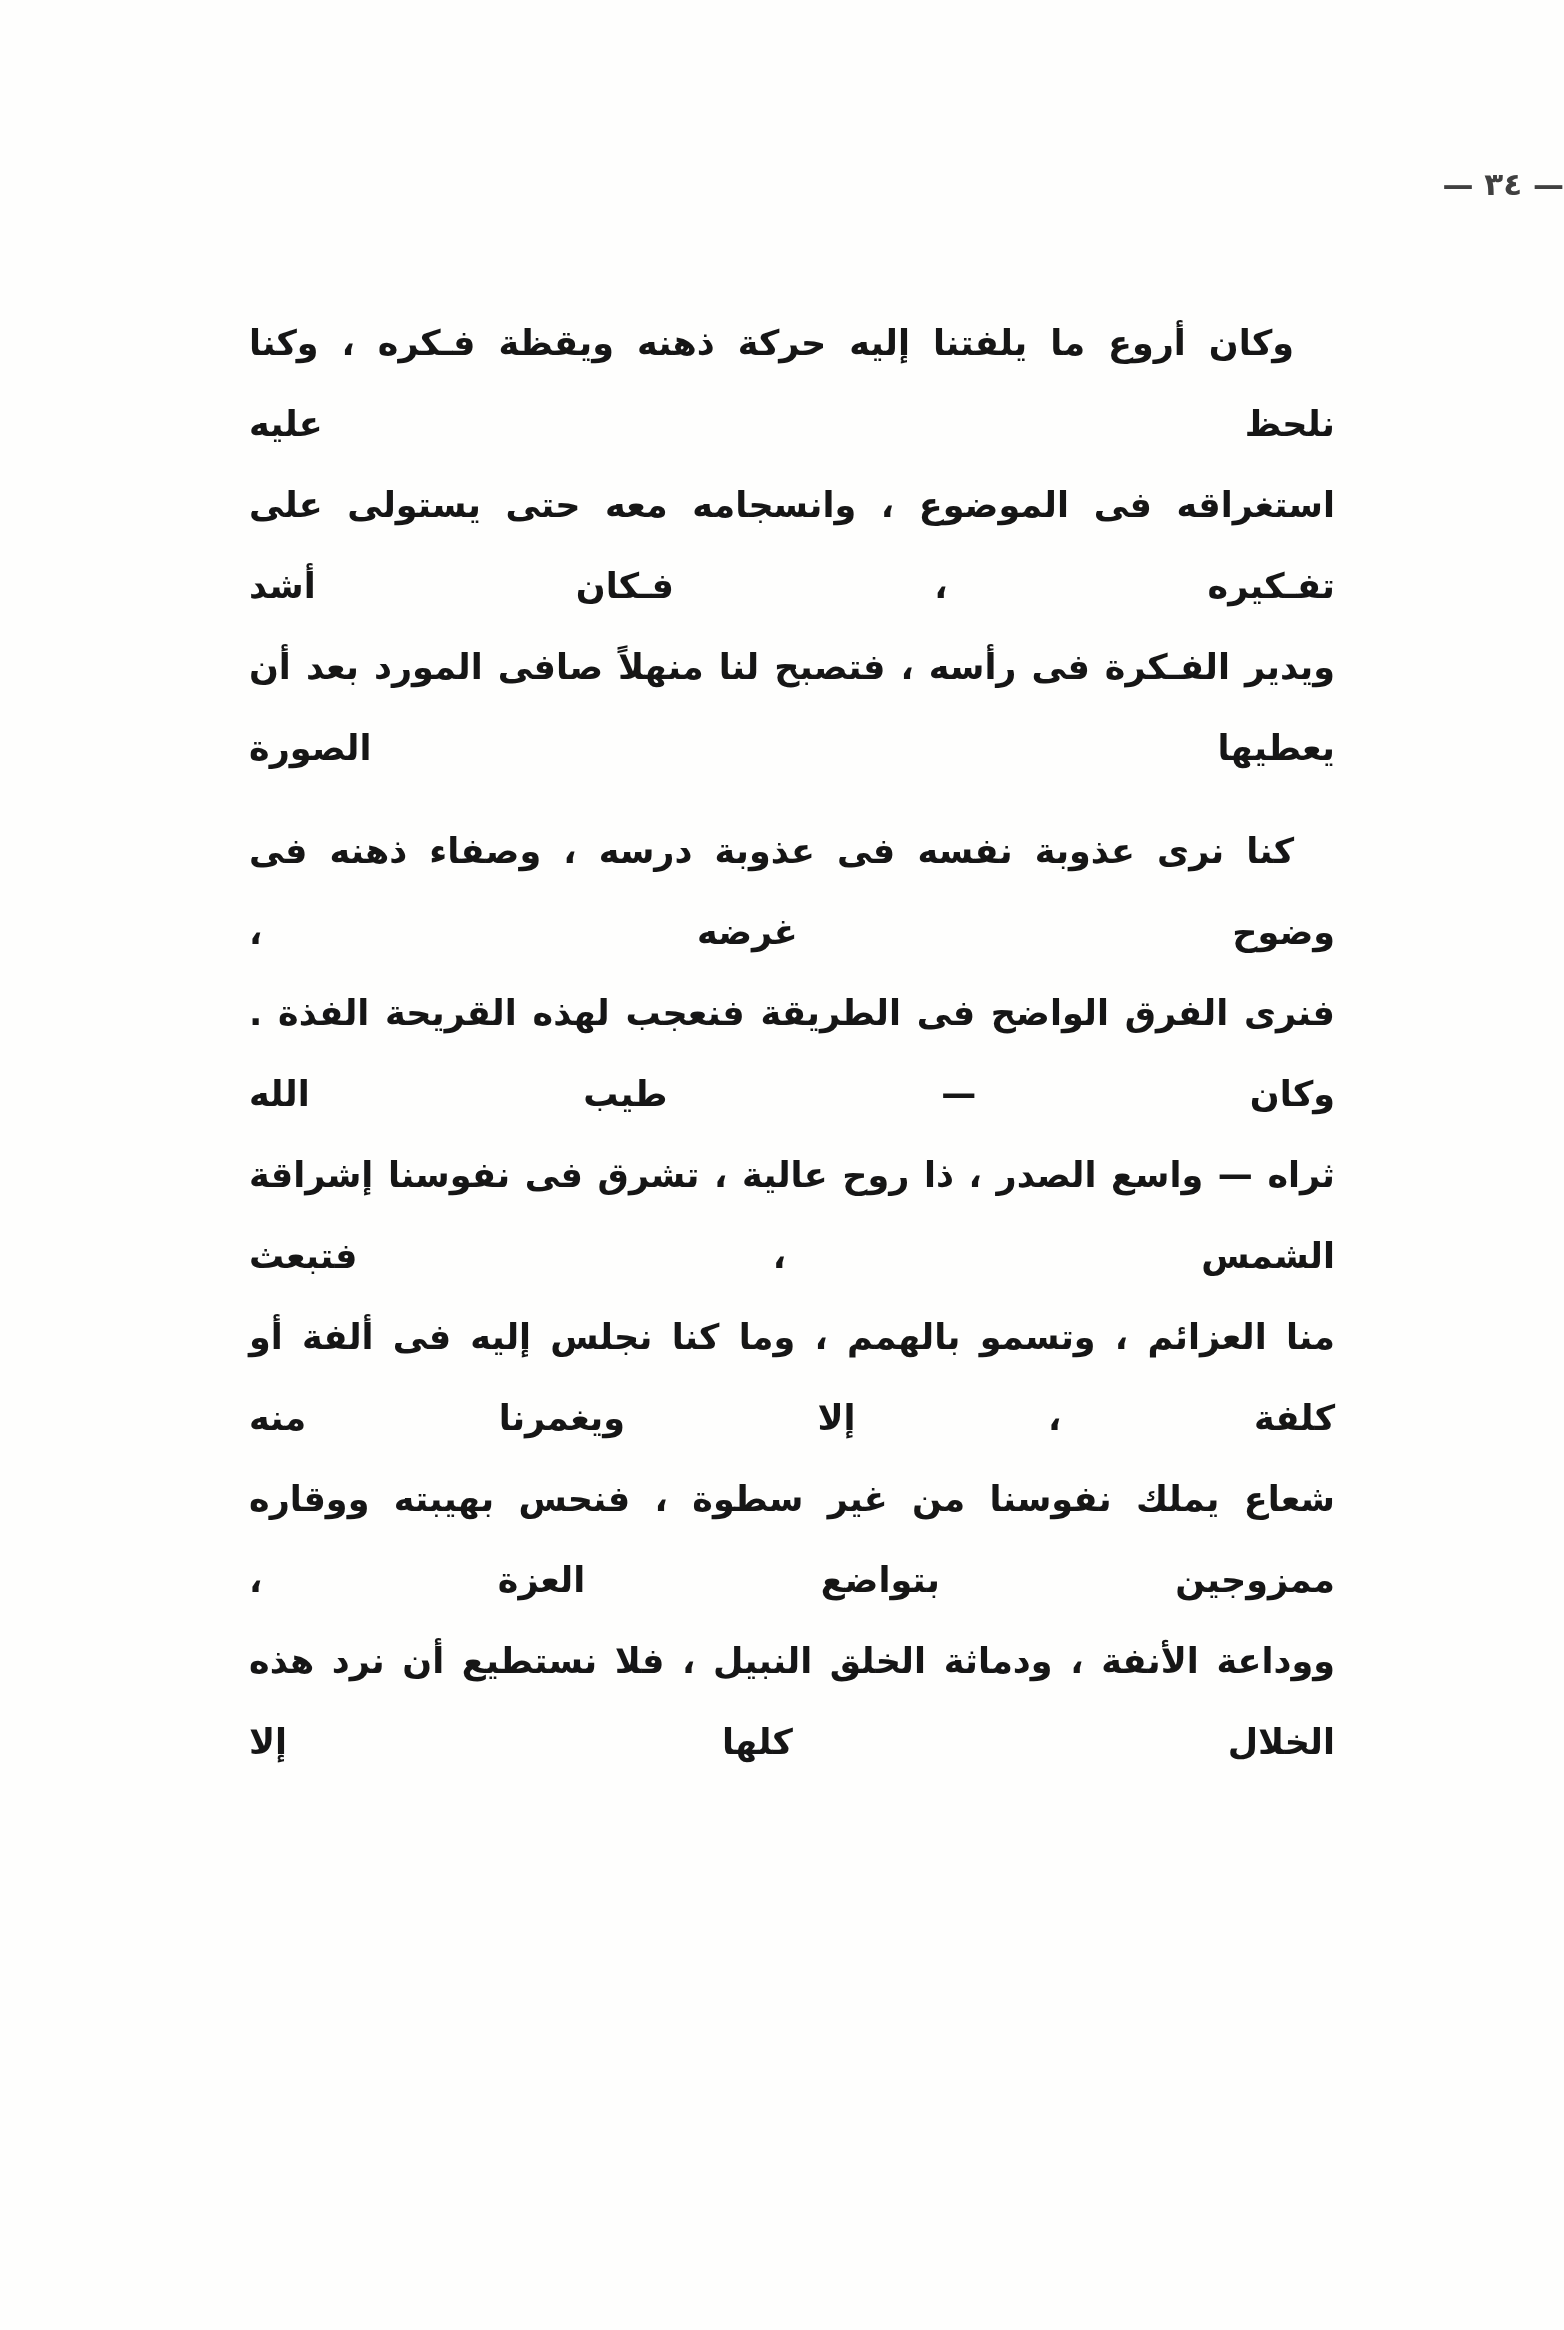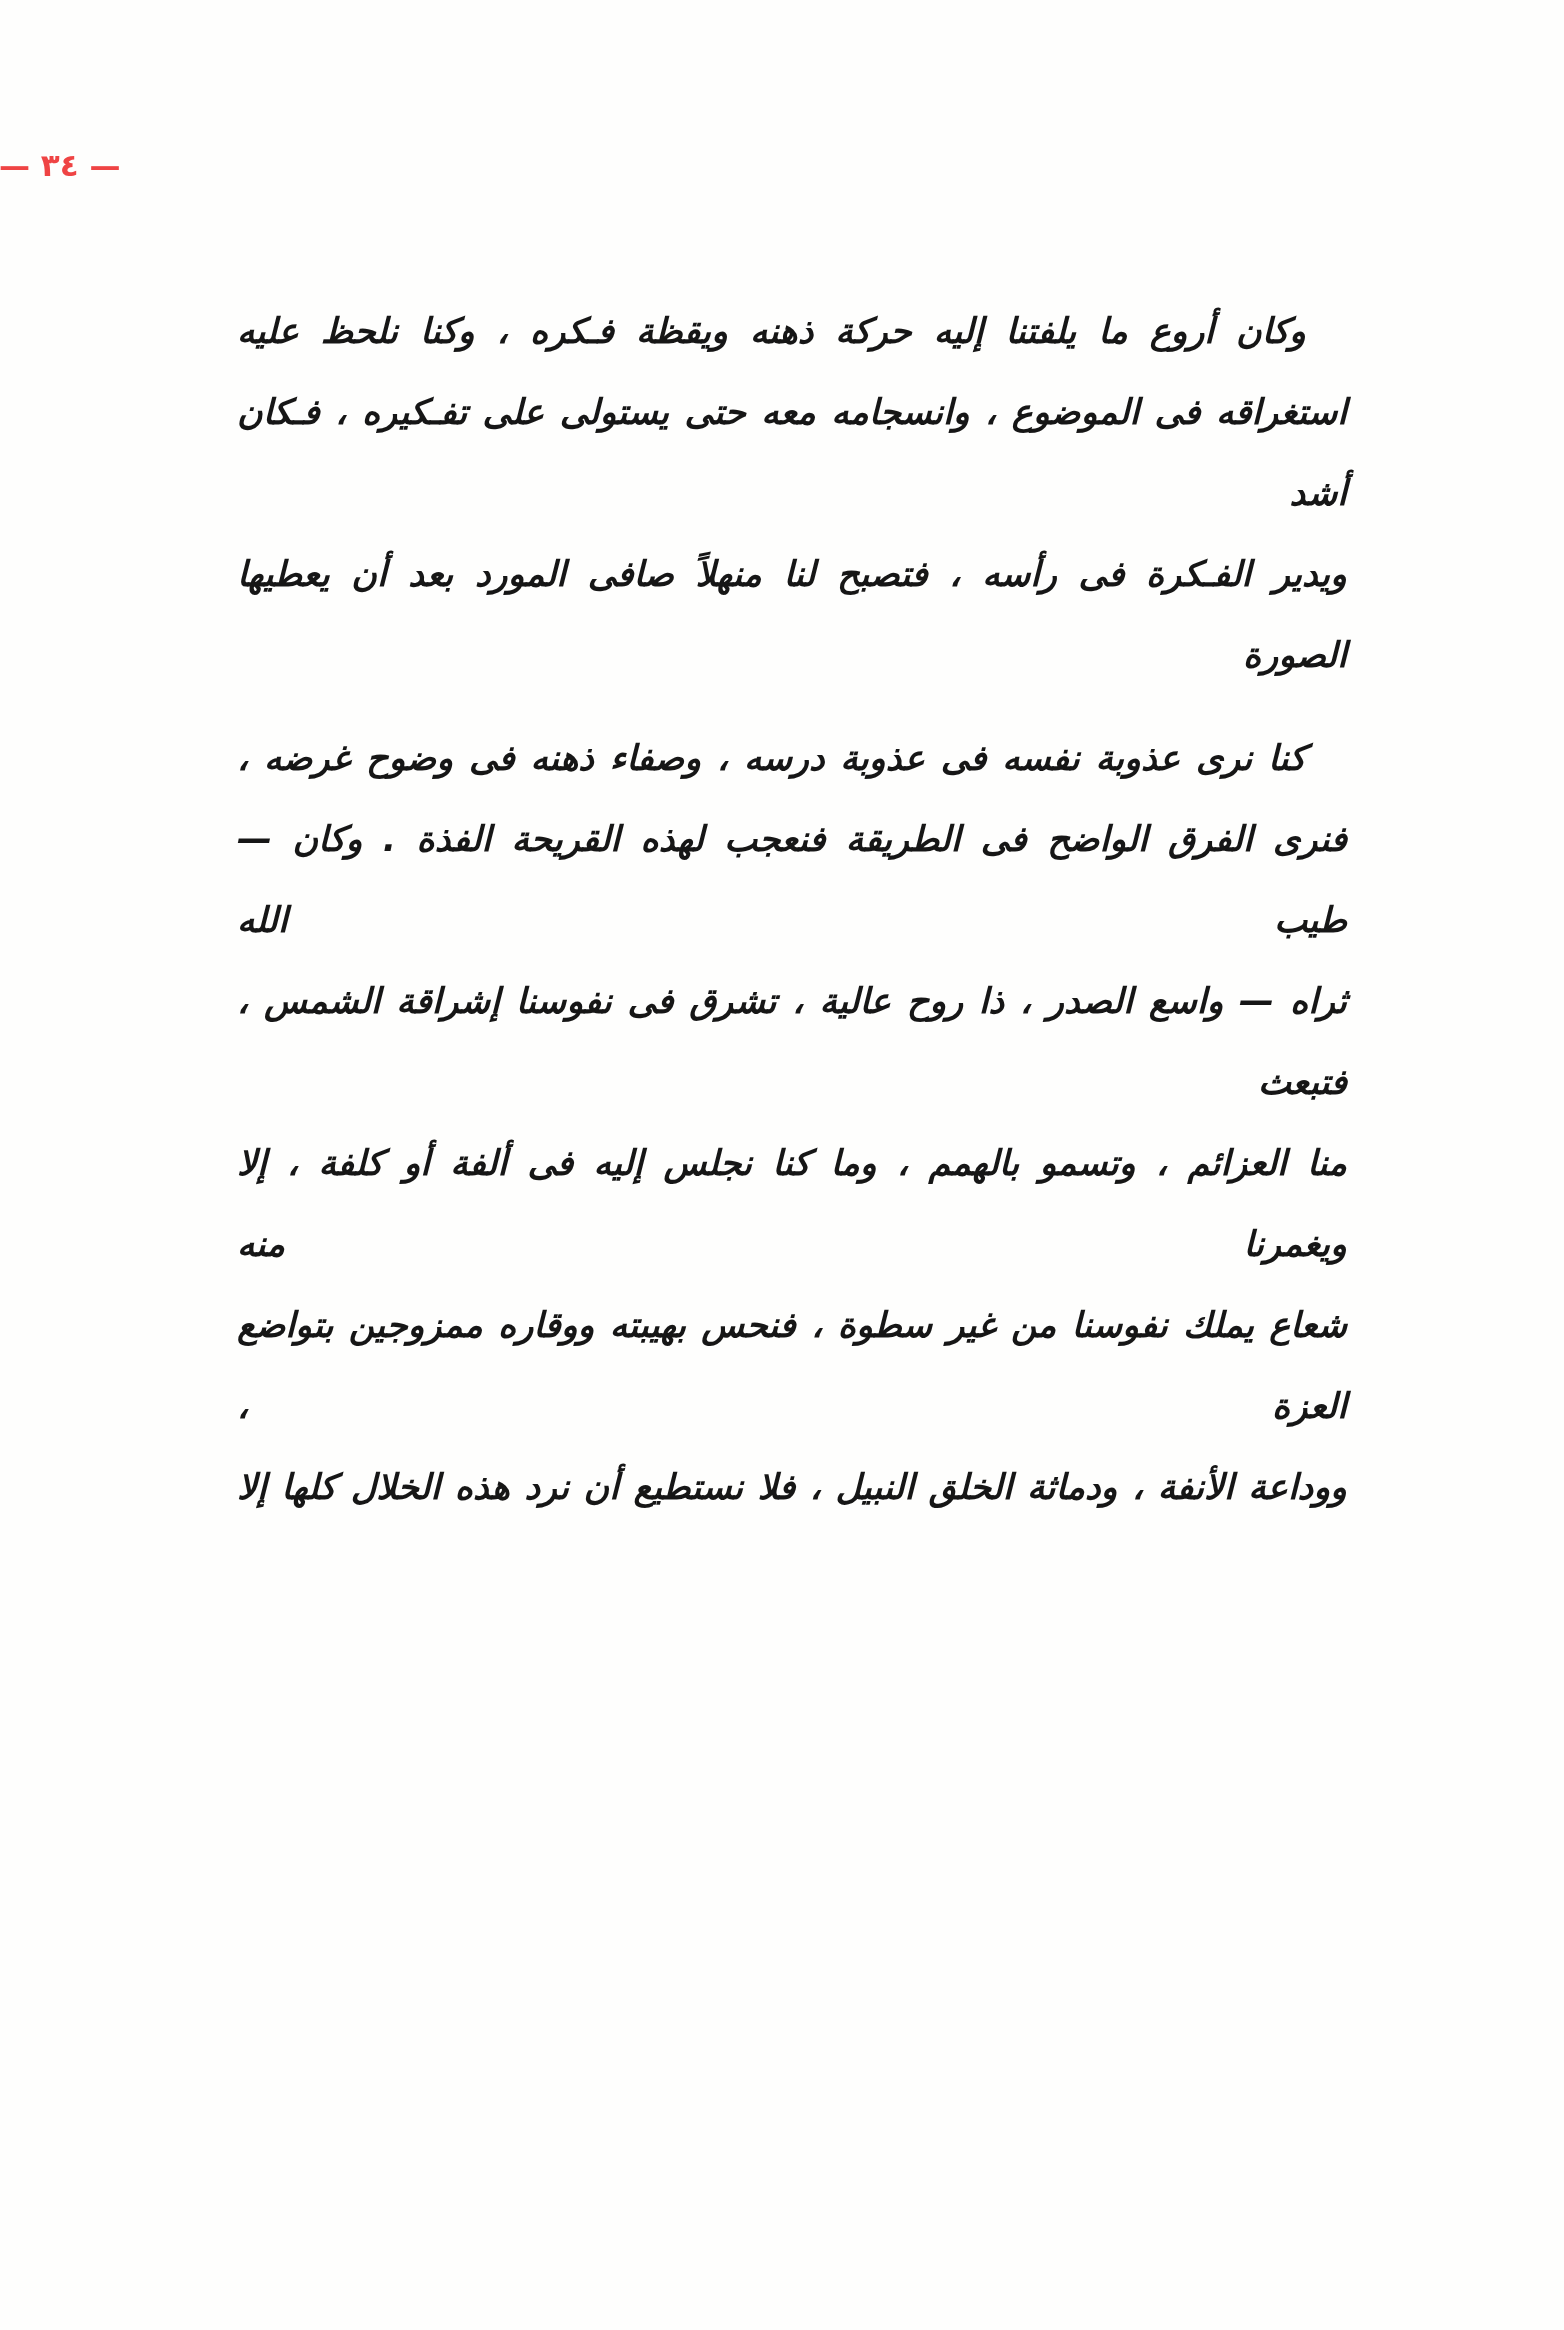--- a/index.html
+++ b/index.html
@@ -11,41 +11,41 @@
     position: relative;
     width: 1565px;
     height: 2330px;
     background: #fefefd;
     font-family: "DejaVu Sans", sans-serif;
     color: #121212;
     overflow: hidden;
   }
   .page-number {
     position: absolute;
-    top: 147px;
+    top: 166px;
     left: 0;
     width: 100%;
     direction: rtl;
-    text-align: left;
+    text-align: right;
     font-size: 31px;
     font-weight: bold;
     letter-spacing: 5.1px;
-    color: #ef4444;
+    color: #404040;
   }
   .text-block {
     position: absolute;
     top: 287px;
     right: 213px;
     width: 1118px;
     direction: rtl;
     font-size: 35px;
     font-weight: bold;
     color: #161616;
   }
-  .paragraph { margin: 4px; font-style: italic; }
+  .paragraph { margin: 16px; }
   .paragraph + .paragraph { margin-top: 22px; }
   .text-line {
     line-height: 81px;
     text-align: justify;
     text-align-last: justify;
     text-justify: inter-word;
     word-spacing: 1.7px;
   }
   .text-line.first-line { text-indent: 41px; }
   .text-line.last-right { text-align-last: right; }

